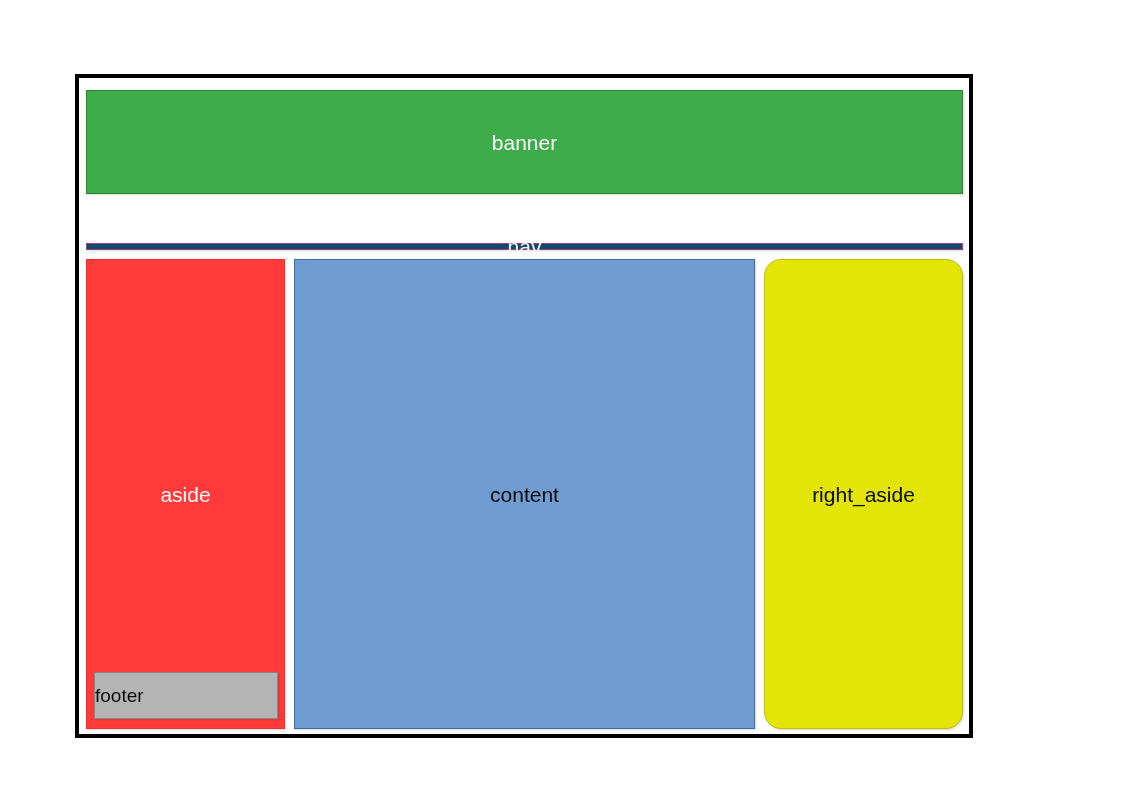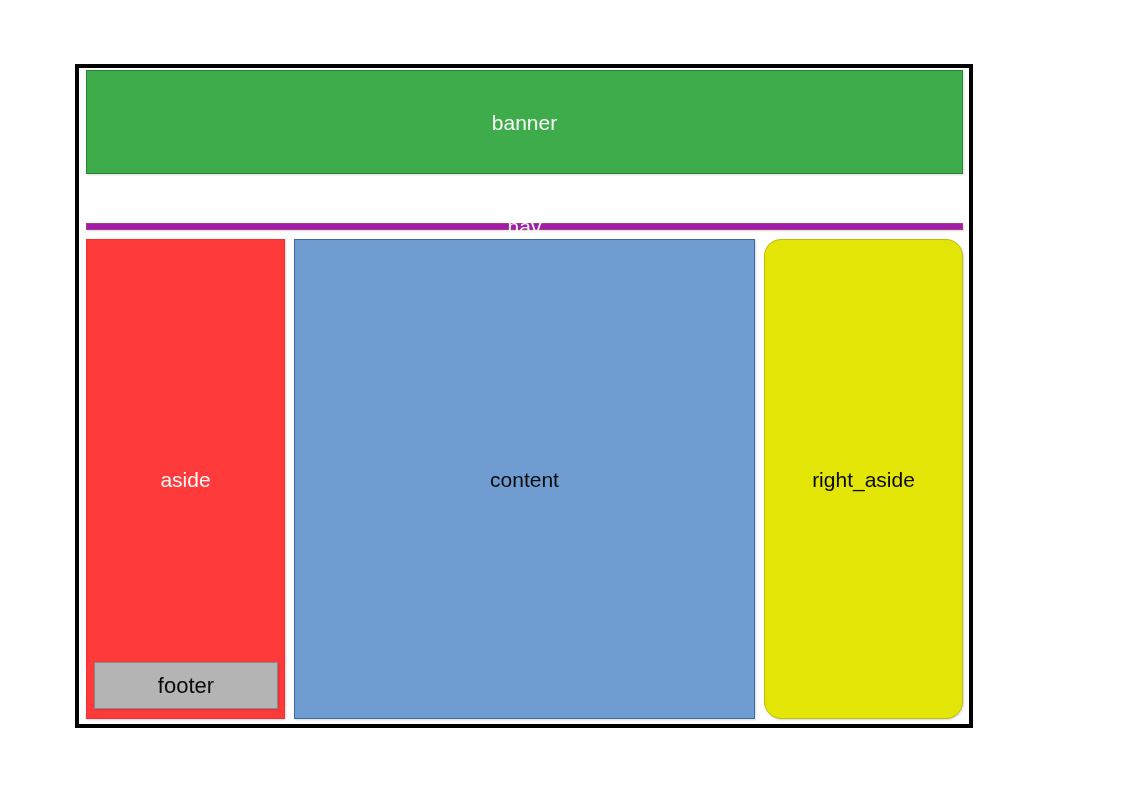--- a/index.html
+++ b/index.html
@@ -7,27 +7,27 @@
     width: 1123px;
     height: 794px;
     background: #ffffff;
     position: relative;
     font-family: "Liberation Sans", sans-serif;
     overflow: hidden;
   }
   .frame {
     position: absolute;
     left: 75px;
-    top: 64px;
+    top: 74px;
     width: 898px;
     height: 664px;
     box-sizing: border-box;
     border: 4px solid #000000;
     background: #ffffff;
-    padding: 2px 6px 5px 7px;
+    padding: 12px 6px 5px 7px;
   }
   .grid {
     display: grid;
     width: 100%;
     height: 100%;
     grid-template-columns: 199px 1fr 199px;
     grid-template-rows: 104px 47px 1fr;
     gap: 9px;
     grid-template-areas:
       "banner banner banner"
@@ -52,37 +52,36 @@
   .footer {
     position: absolute;
     left: 7px;
     right: 6px;
     bottom: 9px;
     height: 47px;
     box-sizing: border-box;
     border: 1px solid transparent;
     display: flex;
     align-items: center;
-    justify-content: center;
-    font-size: 22px;
+    font-size: 19px;
     box-shadow: 1px 1px 2px rgba(0,0,0,0.15);
   }
   .lbl { display: inline-block; }
 </style>
 </head>
 <body>
 
 <div class="frame" style="border-color: rgb(0, 0, 0); background-color: rgb(255, 255, 255);">
   <div class="grid">
 
     <div class="box area-banner" style="background-color: rgb(62, 172, 74); border-color: rgb(39, 134, 47); color: rgb(248, 248, 248);">
       <span class="lbl">banner</span>
     </div>
 
-    <div class="box area-nav" style="background-color: #a21caf; border-color: rgb(170, 63, 111); color: rgb(248, 248, 248); margin-top: 40px;">
+    <div class="box area-nav" style="background-color: #0c4a6e; border-color: rgb(170, 63, 111); color: rgb(248, 248, 248); margin-top: 40px;">
       <span class="lbl">nav</span>
     </div>
 
     <div class="box area-aside" style="background-color: rgb(254, 58, 58); border-color: rgb(245, 47, 47); color: rgb(248, 248, 248);">
       <span class="lbl">aside</span>
       <div class="footer" style="background-color: rgb(180, 180, 180); border-color: rgb(135, 135, 135); color: rgb(10, 10, 10);">
         <span class="lbl">footer</span>
       </div>
     </div>
 

